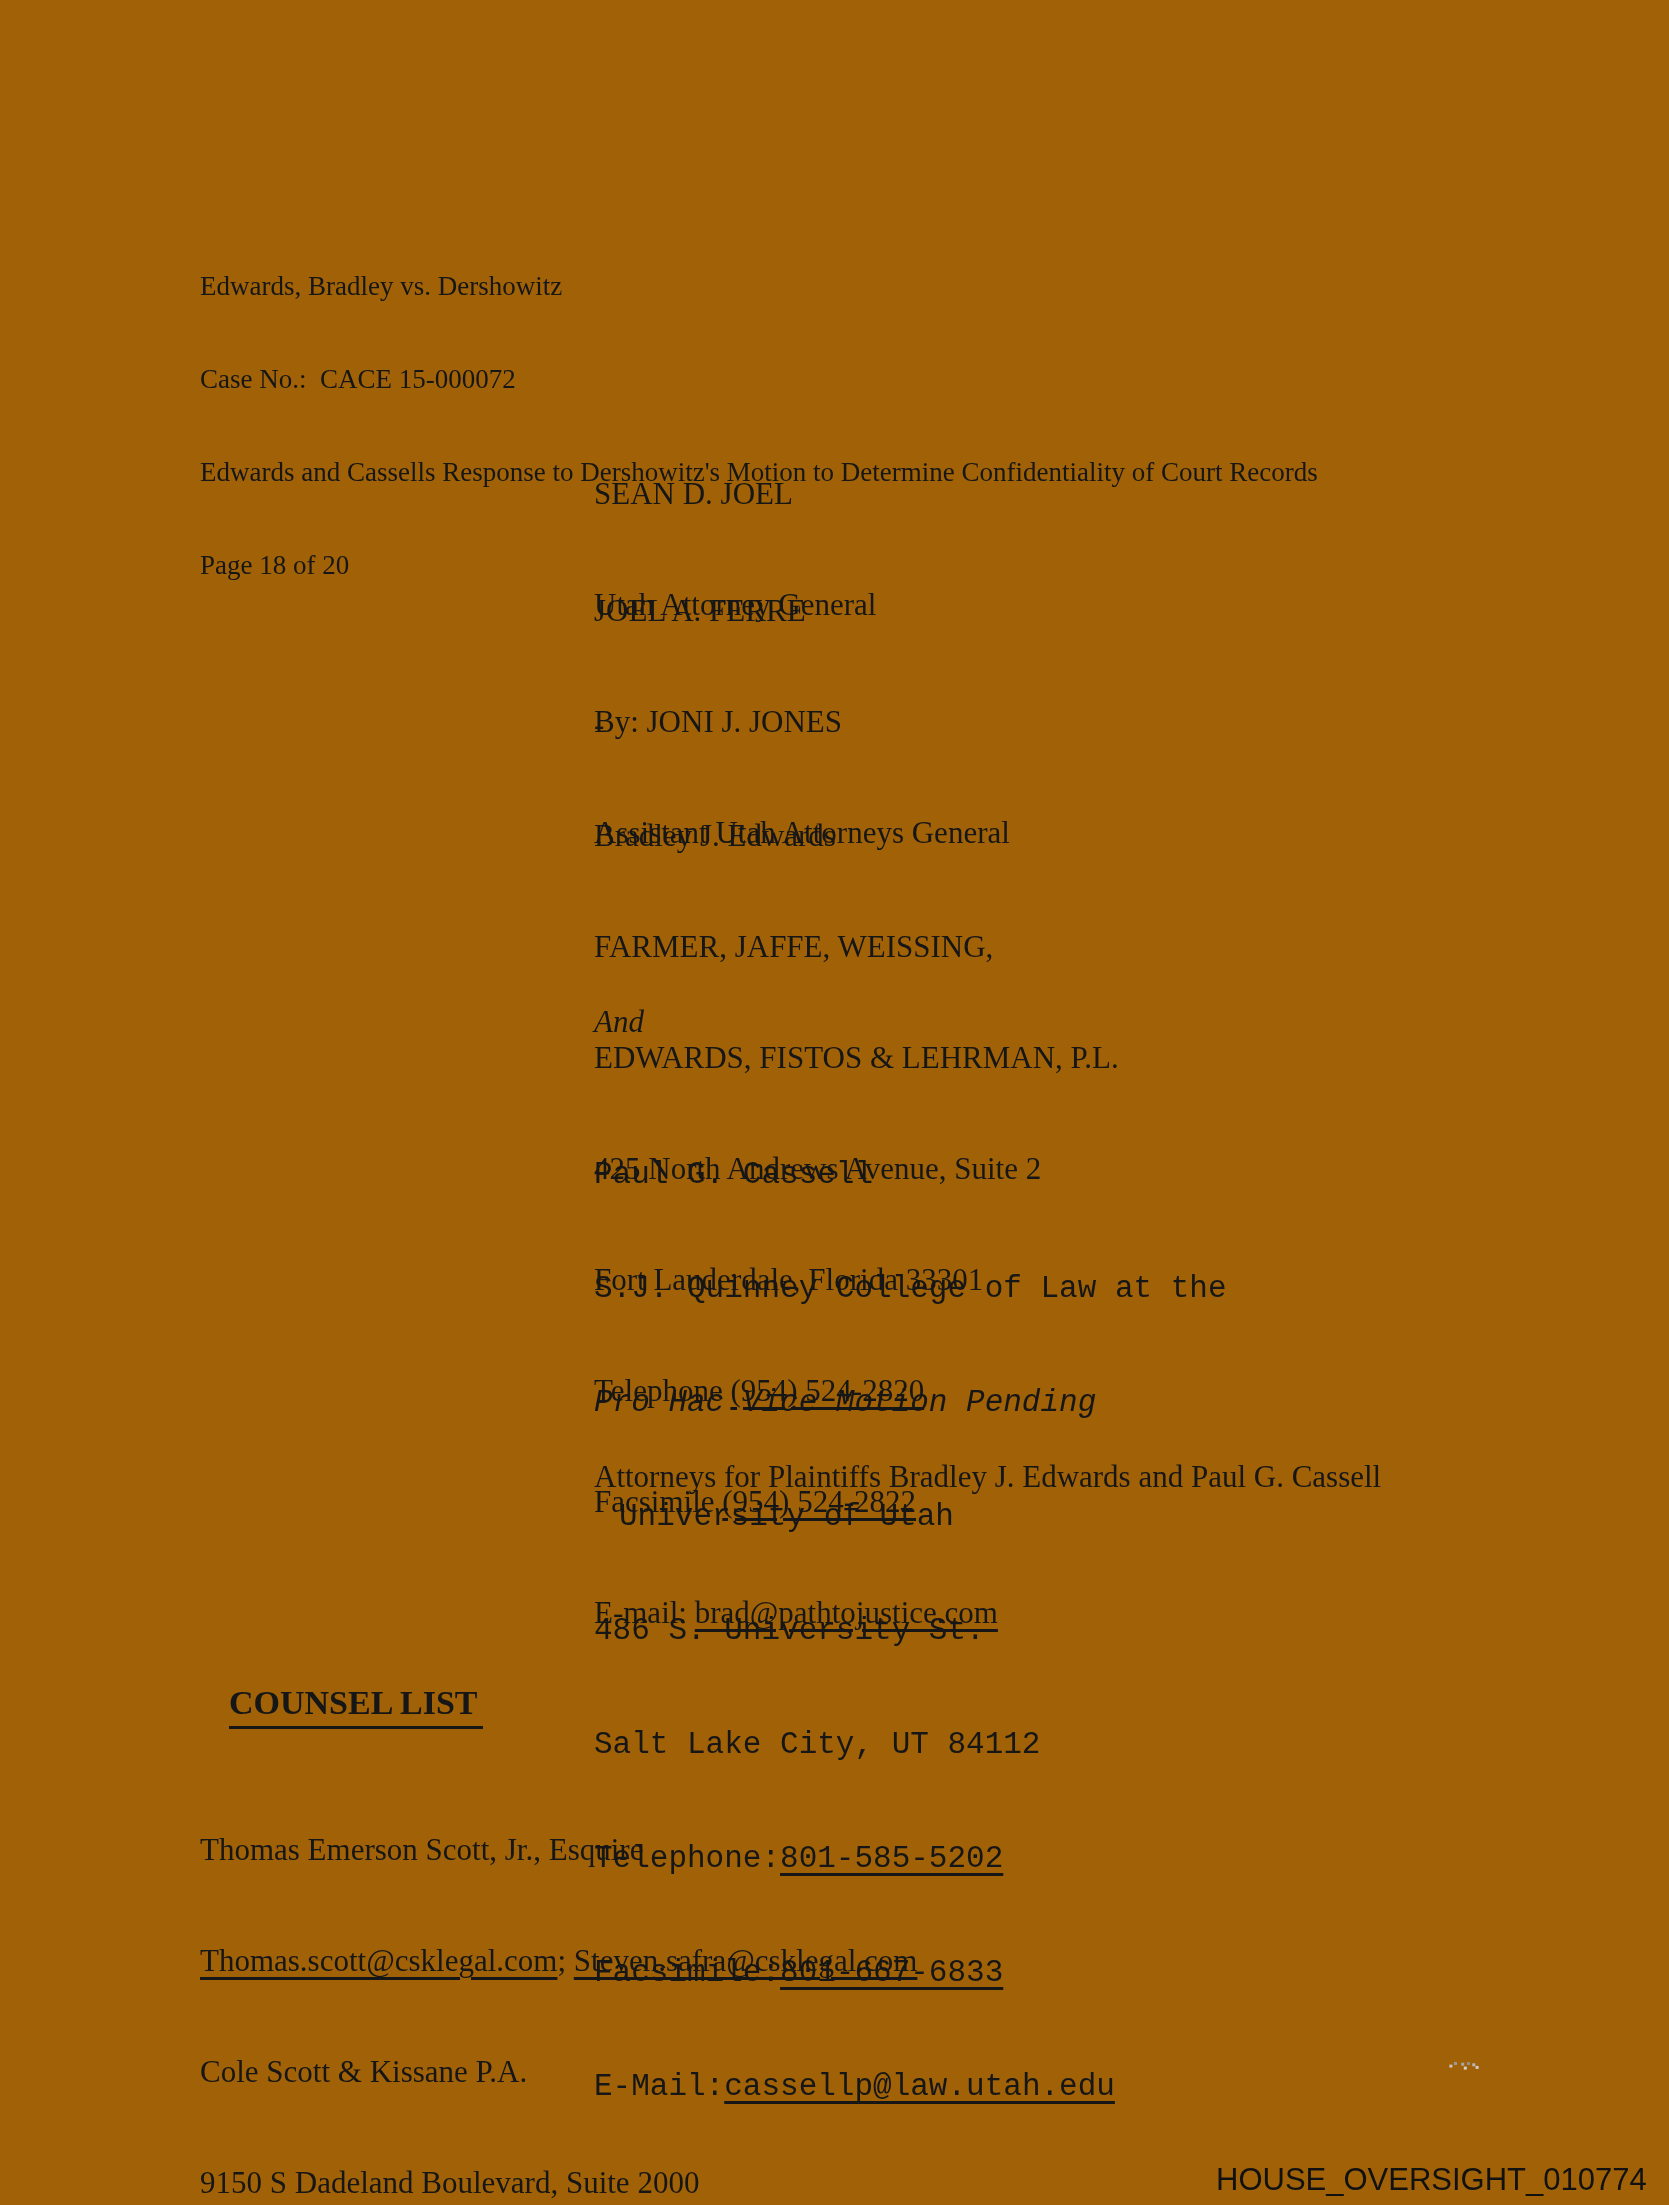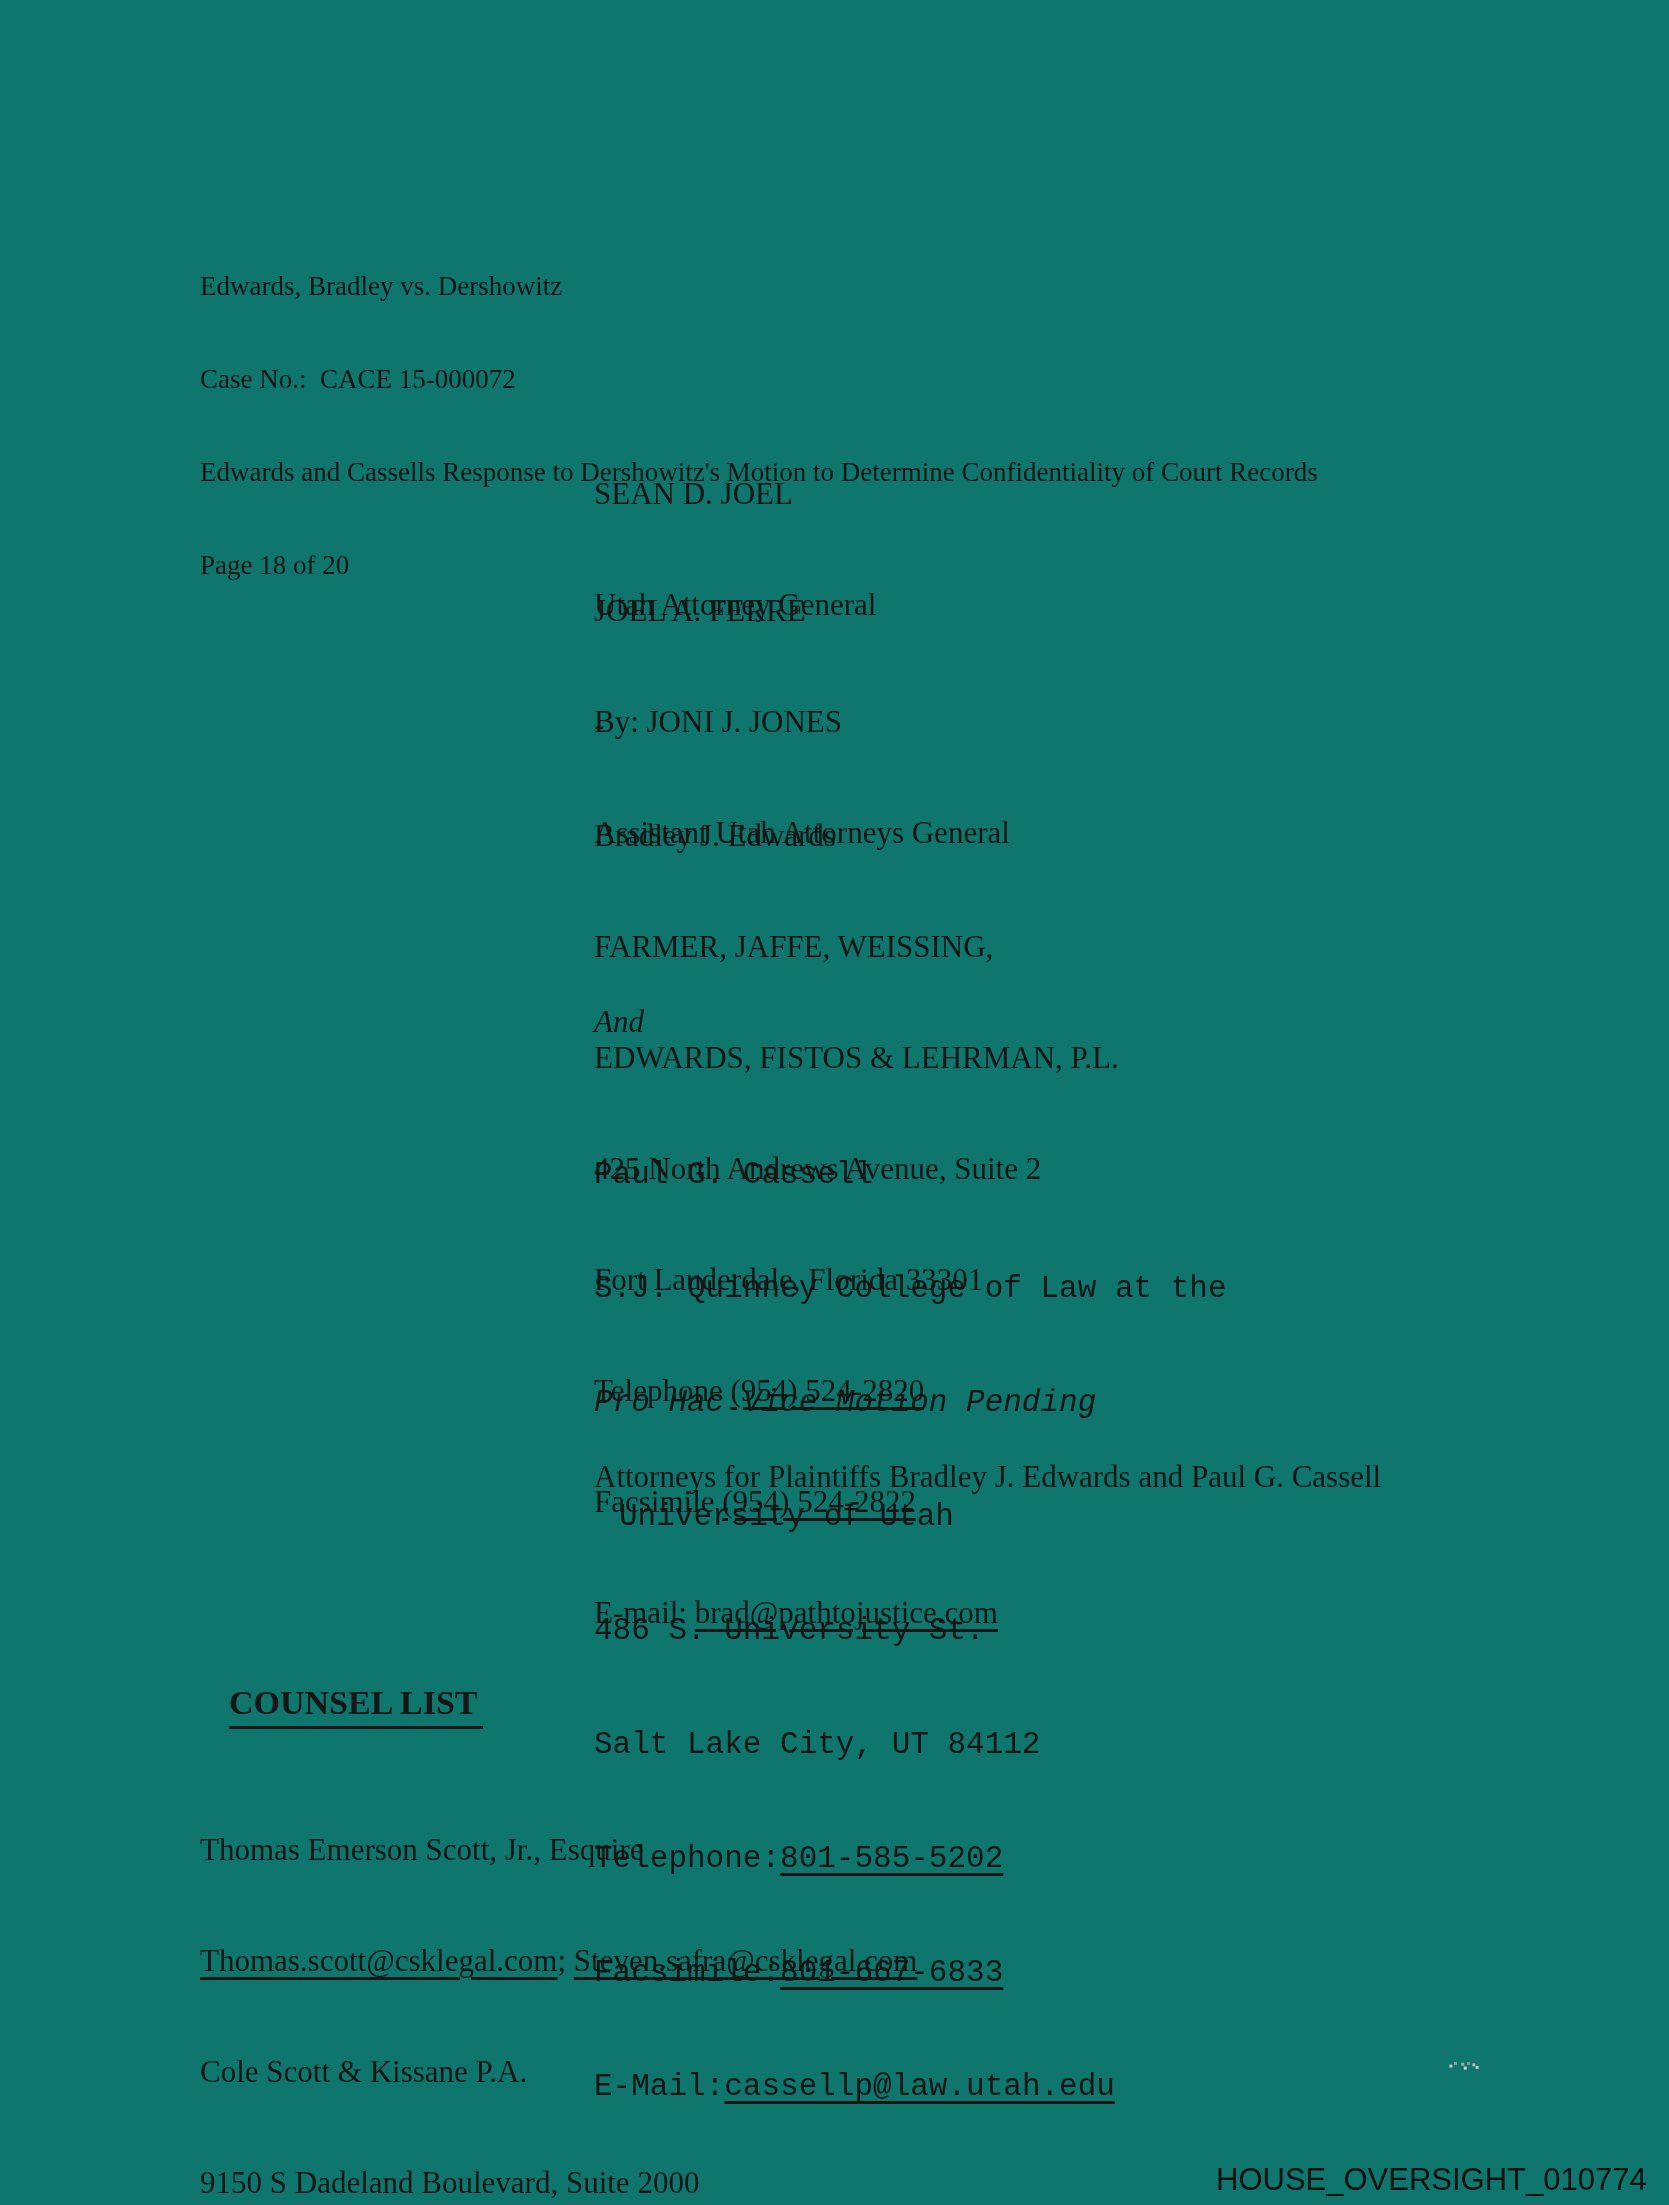--- a/index.html
+++ b/index.html
@@ -9,21 +9,21 @@
   }
   body {
     width: 1669px;
     height: 2205px;
     position: relative;
     overflow: hidden;
   }
   .page {
     position: absolute;
     inset: 0;
-    background: #0f766e;
+    background: #a16207;
   }
   .abs { position: absolute; }
   .serif {
     font-family: "Liberation Serif", "DejaVu Serif", serif;
     font-size: 31px;
     line-height: 37px;
     color: #161616;
     white-space: pre;
   }
   .header-block {

